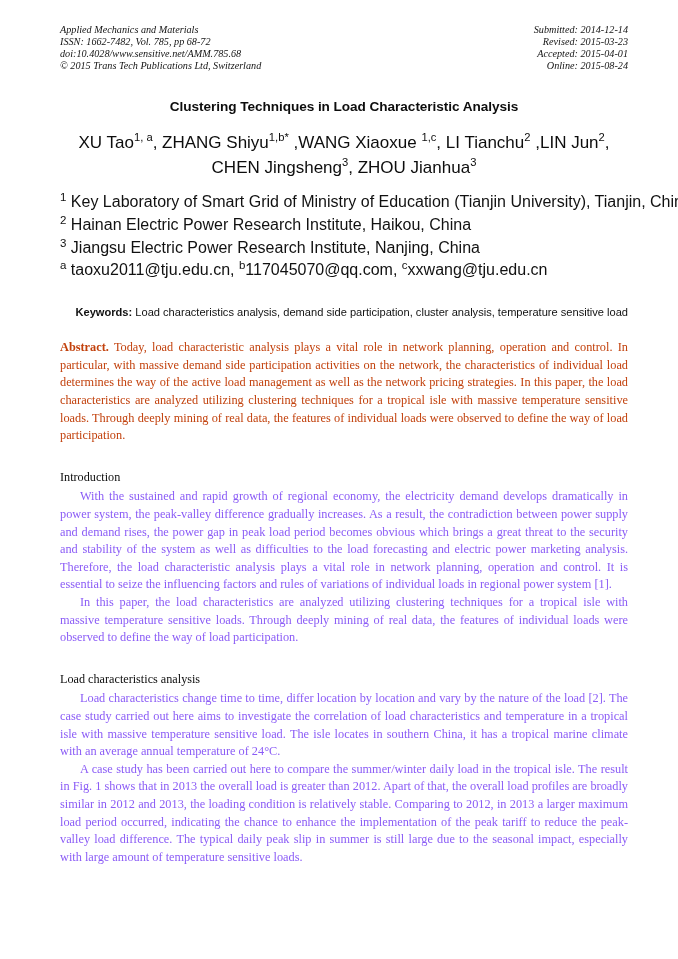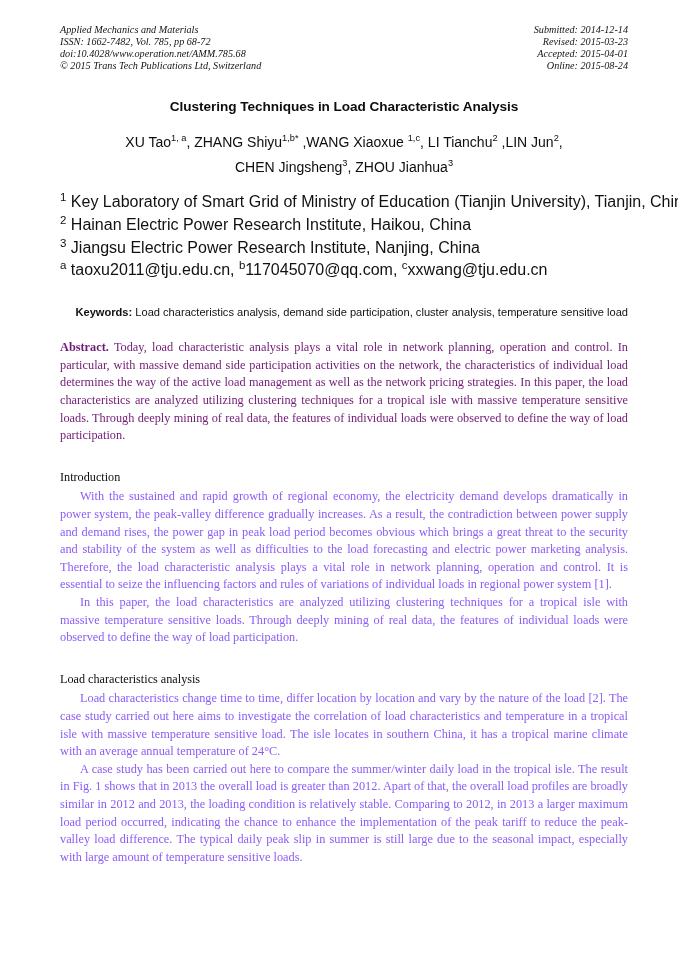--- a/index.html
+++ b/index.html
@@ -48,21 +48,21 @@
     font-size: 13.6px;
     letter-spacing: -0.05px;
     color: #0d0d0d;
   }
 
   
   .authors {
     margin-top: 16px;
     text-align: center;
     font-family: "Liberation Sans", "DejaVu Sans", sans-serif;
-    font-size: 14px;
+    font-size: 17px;
     line-height: 25px;
     color: #0d0d0d;
   }
   .authors sup {
     font-size: 0.66em;
     vertical-align: super;
     line-height: 0;
   }
 
   
@@ -92,21 +92,21 @@
   }
   .keywords b { font-weight: bold; }
 
   
   .abstract {
     margin-top: 19px;
     font-size: 12.3px;
     line-height: 17.6px;
     text-align: justify;
     text-justify: inter-word;
-    color: #701a75;
+    color: #c2410c;
   }
   .abstract b { font-weight: bold; }
 
   
   .section-heading {
     font-weight: normal;
     font-size: 12.2px;
     line-height: 17.6px;
     margin-top: 24px;
     margin-bottom: 2px;
@@ -126,21 +126,21 @@
 </style>
 </head>
 <body>
 
 <div class="page">
 
   <div class="journal-header">
     <div class="left">
       <div>Applied Mechanics and Materials</div>
       <div>ISSN: 1662-7482, Vol. 785, pp 68-72</div>
-      <div>doi:10.4028/www.operation.net/AMM.785.68</div>
+      <div>doi:10.4028/www.sensitive.net/AMM.785.68</div>
       <div>© 2015 Trans Tech Publications Ltd, Switzerland</div>
     </div>
     <div class="right">
       <div>Submitted: 2014-12-14</div>
       <div>Revised: 2015-03-23</div>
       <div>Accepted: 2015-04-01</div>
       <div>Online: 2015-08-24</div>
     </div>
   </div>
 

